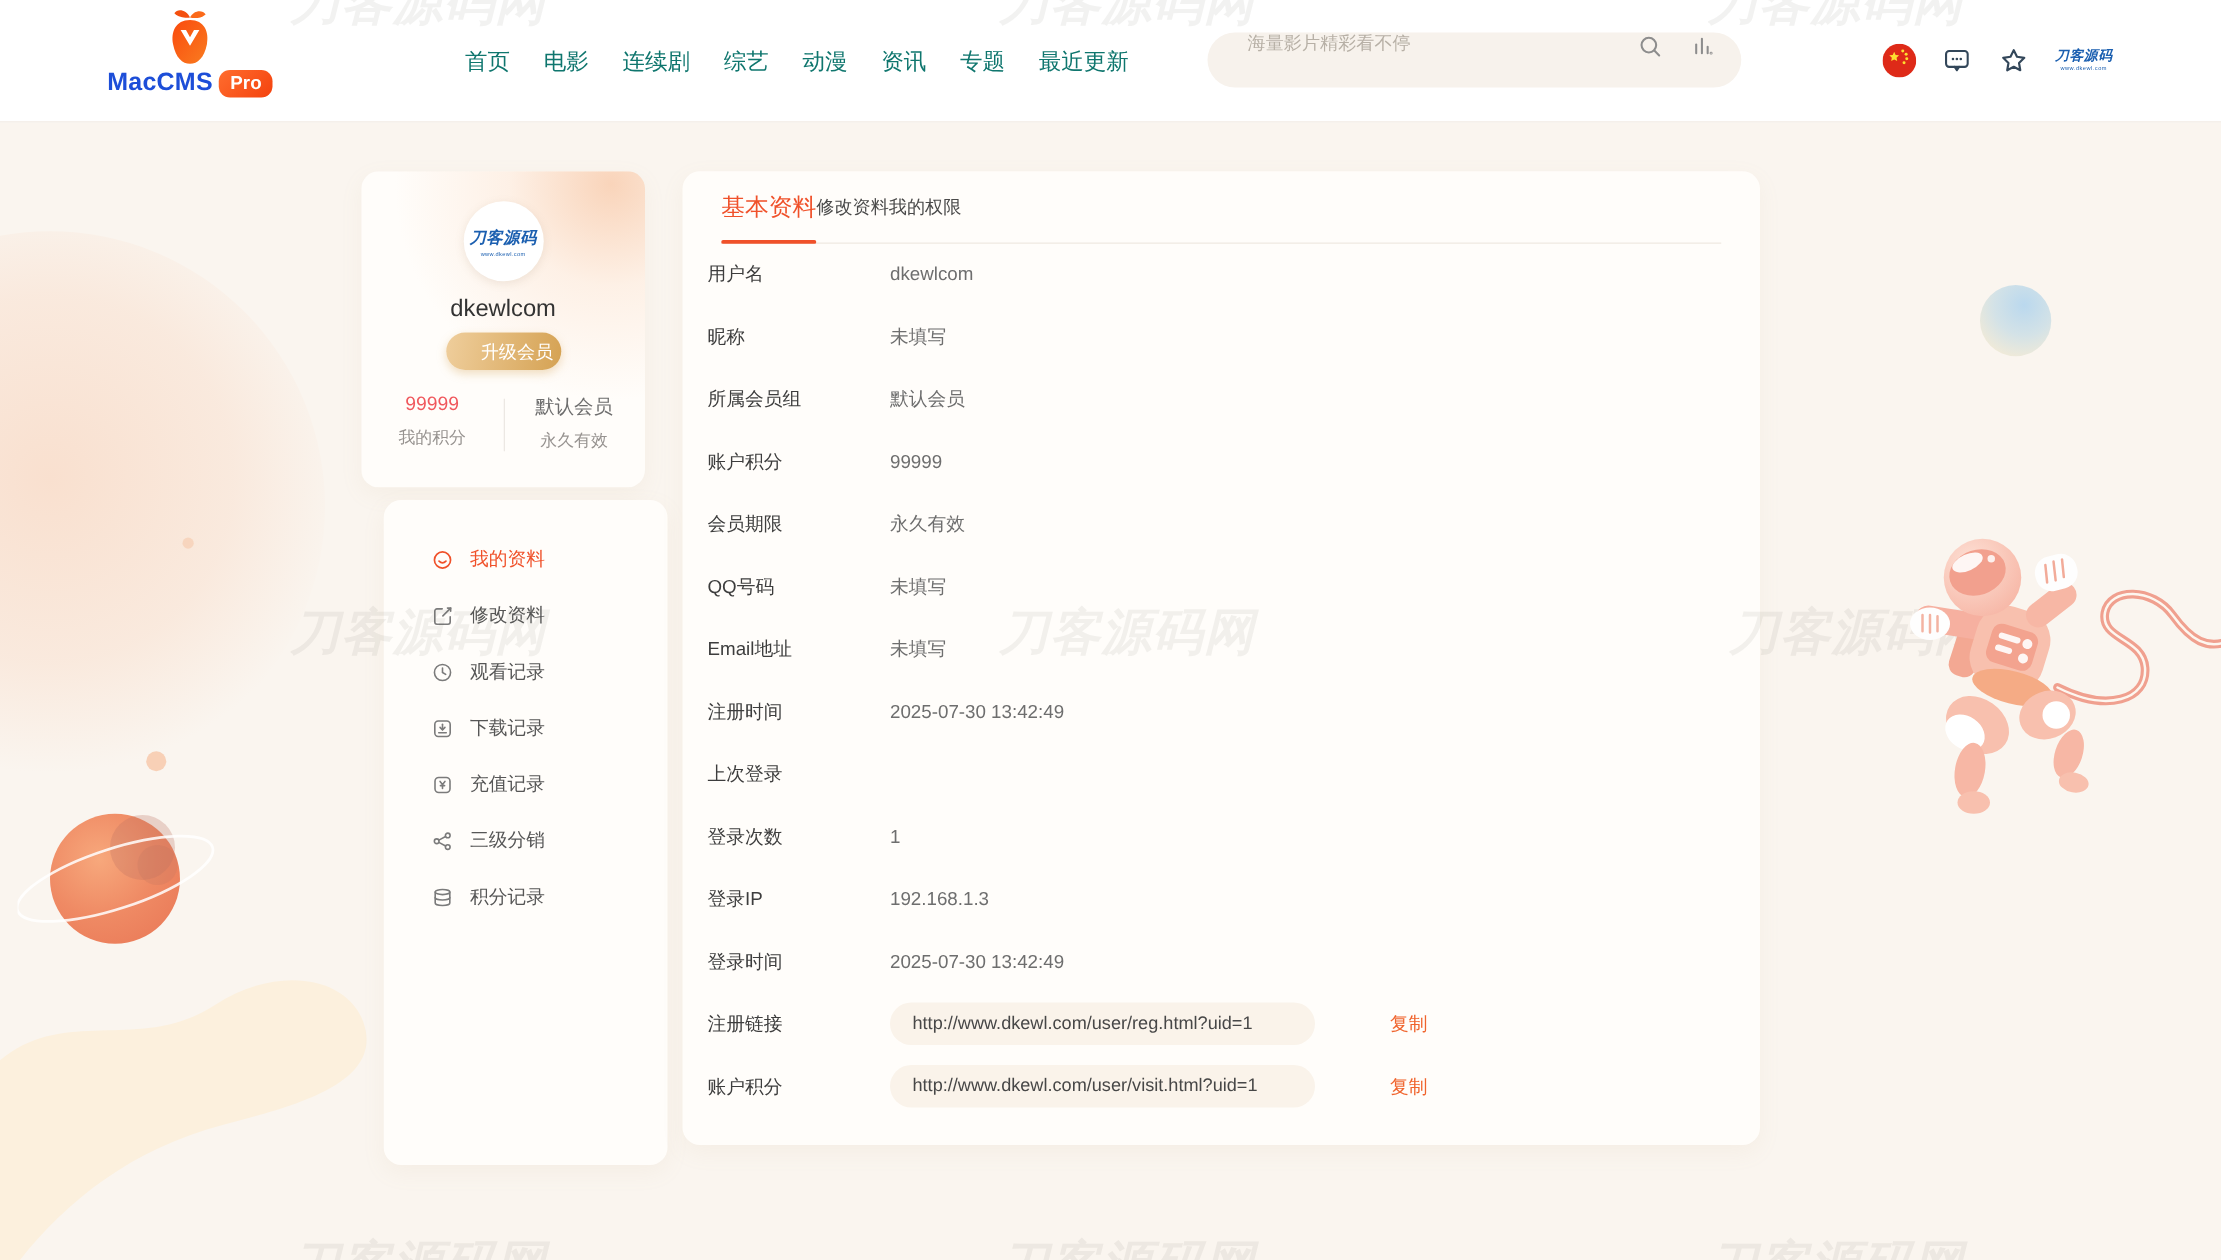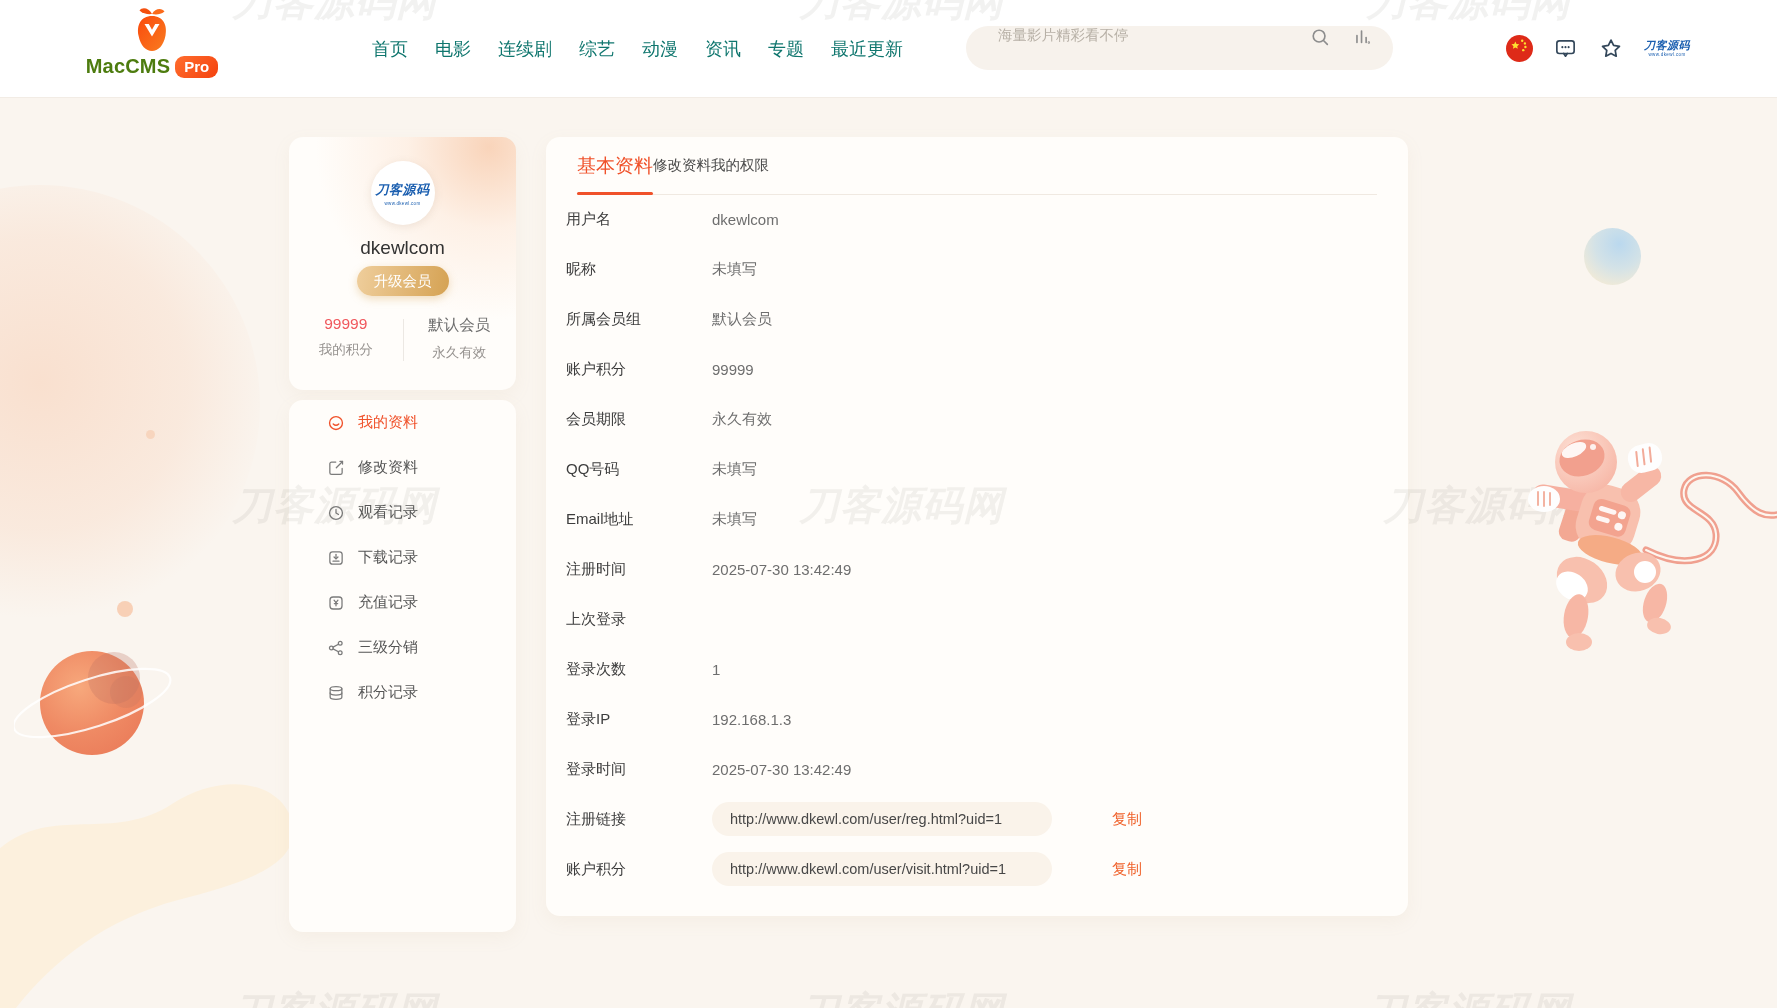--- a/index.html
+++ b/index.html
@@ -19,21 +19,21 @@
   .wave-svg{position:absolute;left:-12px;top:700px;z-index:1;}
   .planet-svg{position:absolute;left:14px;top:626px;z-index:2;}
   .astro-svg{position:absolute;left:1518px;top:400px;z-index:8;}
   .wm{position:absolute;z-index:7;font-weight:800;font-style:italic;font-size:40px;letter-spacing:1px;
     color:rgba(95,85,75,.08);white-space:nowrap;pointer-events:none;}
   
   .header{position:absolute;left:0;top:0;width:1777px;height:97px;background:#ffffff;
     border-bottom:1px solid #f2ece5;z-index:6;}
   .logo{position:absolute;left:96px;top:5px;width:112px;display:flex;flex-direction:column;align-items:center;}
   .logo-row{display:flex;align-items:center;gap:5px;margin-top:2px;}
-  .brand-name{font-size:20px;font-weight:600;color:#4d7c0f;letter-spacing:.2px;}
+  .brand-name{font-size:20px;font-weight:600;color:#1d4ed8;letter-spacing:.2px;}
   .pro-badge{background:linear-gradient(135deg,#ff6d2e,#f4420e);color:#fff;font-size:15px;font-weight:700;
     padding:2px 9px;border-radius:9px;line-height:18px;}
   .nav{position:absolute;left:372px;top:0;height:97px;display:flex;align-items:center;gap:27px;}
   .nav a{font-size:18px;color:#0f766e;text-decoration:none;cursor:pointer;}
   .search{position:absolute;left:966px;top:26px;width:427px;height:44px;border-radius:22px;background:#f7f2ec;
     display:flex;align-items:flex-start;}
   .search input{flex:1;border:none;outline:none;background:transparent;margin-left:30px;font-size:14.5px;color:#555;
     font-family:"Liberation Sans","DejaVu Sans",sans-serif;}
   .search input::placeholder{color:#b7b0a6;}
   .search .sic{margin-right:20px;display:flex;align-items:center;cursor:pointer;}
@@ -47,28 +47,28 @@
   .profile-card{left:289px;top:137px;width:227px;height:253px;
     background:#fffdfa radial-gradient(circle at 88% 4%, rgba(248,205,175,.85) 0%, rgba(252,228,210,.5) 26%, rgba(255,255,255,0) 55%);
     overflow:hidden;}
   .avatar{position:absolute;left:50%;top:24px;transform:translateX(-50%);width:64px;height:64px;border-radius:50%;
     background:#fff;box-shadow:0 2px 8px rgba(150,120,90,.15);display:flex;flex-direction:column;align-items:center;justify-content:center;}
   .avatar .t{color:#1b5fb0;font-weight:800;font-size:13px;font-style:italic;letter-spacing:.5px;}
   .avatar .s{color:#1b5fb0;font-size:4.5px;margin-top:2px;letter-spacing:.3px;}
   .username{position:absolute;left:0;top:100px;width:100%;text-align:center;font-size:19px;color:#333;}
   .upgrade-btn{position:absolute;left:50%;top:129px;transform:translateX(-50%);width:92px;height:30px;border:none;
     border-radius:15px;background:linear-gradient(100deg,#efce9c,#d5a253);color:#fff;font-size:14.5px;cursor:pointer;
-    font-family:inherit;box-shadow:0 3px 8px rgba(213,162,83,.35);}
+    font-family:inherit;box-shadow:0 3px 8px rgba(213,162,83,.35);text-align:right;}
   .stats{position:absolute;left:0;top:178px;width:100%;display:flex;}
   .stats .col{flex:1;text-align:center;}
   .stats .v{font-size:15.5px;color:#6e6e6e;}
   .stats .v.red{color:#f0575c;}
   .stats .l{font-size:13.5px;color:#979390;margin-top:8px;}
   .stats-divider{position:absolute;left:50%;top:182px;width:1px;height:42px;background:#ece8e3;}
-  .menu-card{left:289px;top:400px;width:227px;height:532px;box-sizing:border-box;}
+  .menu-card{left:307px;top:400px;width:227px;height:532px;padding-top:25px;box-sizing:border-box;}
   .menu-item{height:45px;display:flex;align-items:center;padding-left:38px;cursor:pointer;color:#565656;}
   .menu-item .ico{width:18px;height:18px;color:#7b7b7b;display:flex;align-items:center;}
   .menu-item .lbl{margin-left:13px;font-size:15px;}
   .menu-item.active{color:#f0512a;}
   .menu-item.active .ico{color:#f0512a;}
   
   .content-card{left:546px;top:137px;width:862px;height:779px;}
   .tabs{position:absolute;left:31px;right:31px;top:0;height:57px;display:flex;align-items:center;
     border-bottom:1px solid #f0e9e1;}
   .tab{position:relative;height:100%;display:flex;align-items:center;font-size:14.5px;color:#4a4a4a;cursor:pointer;}

